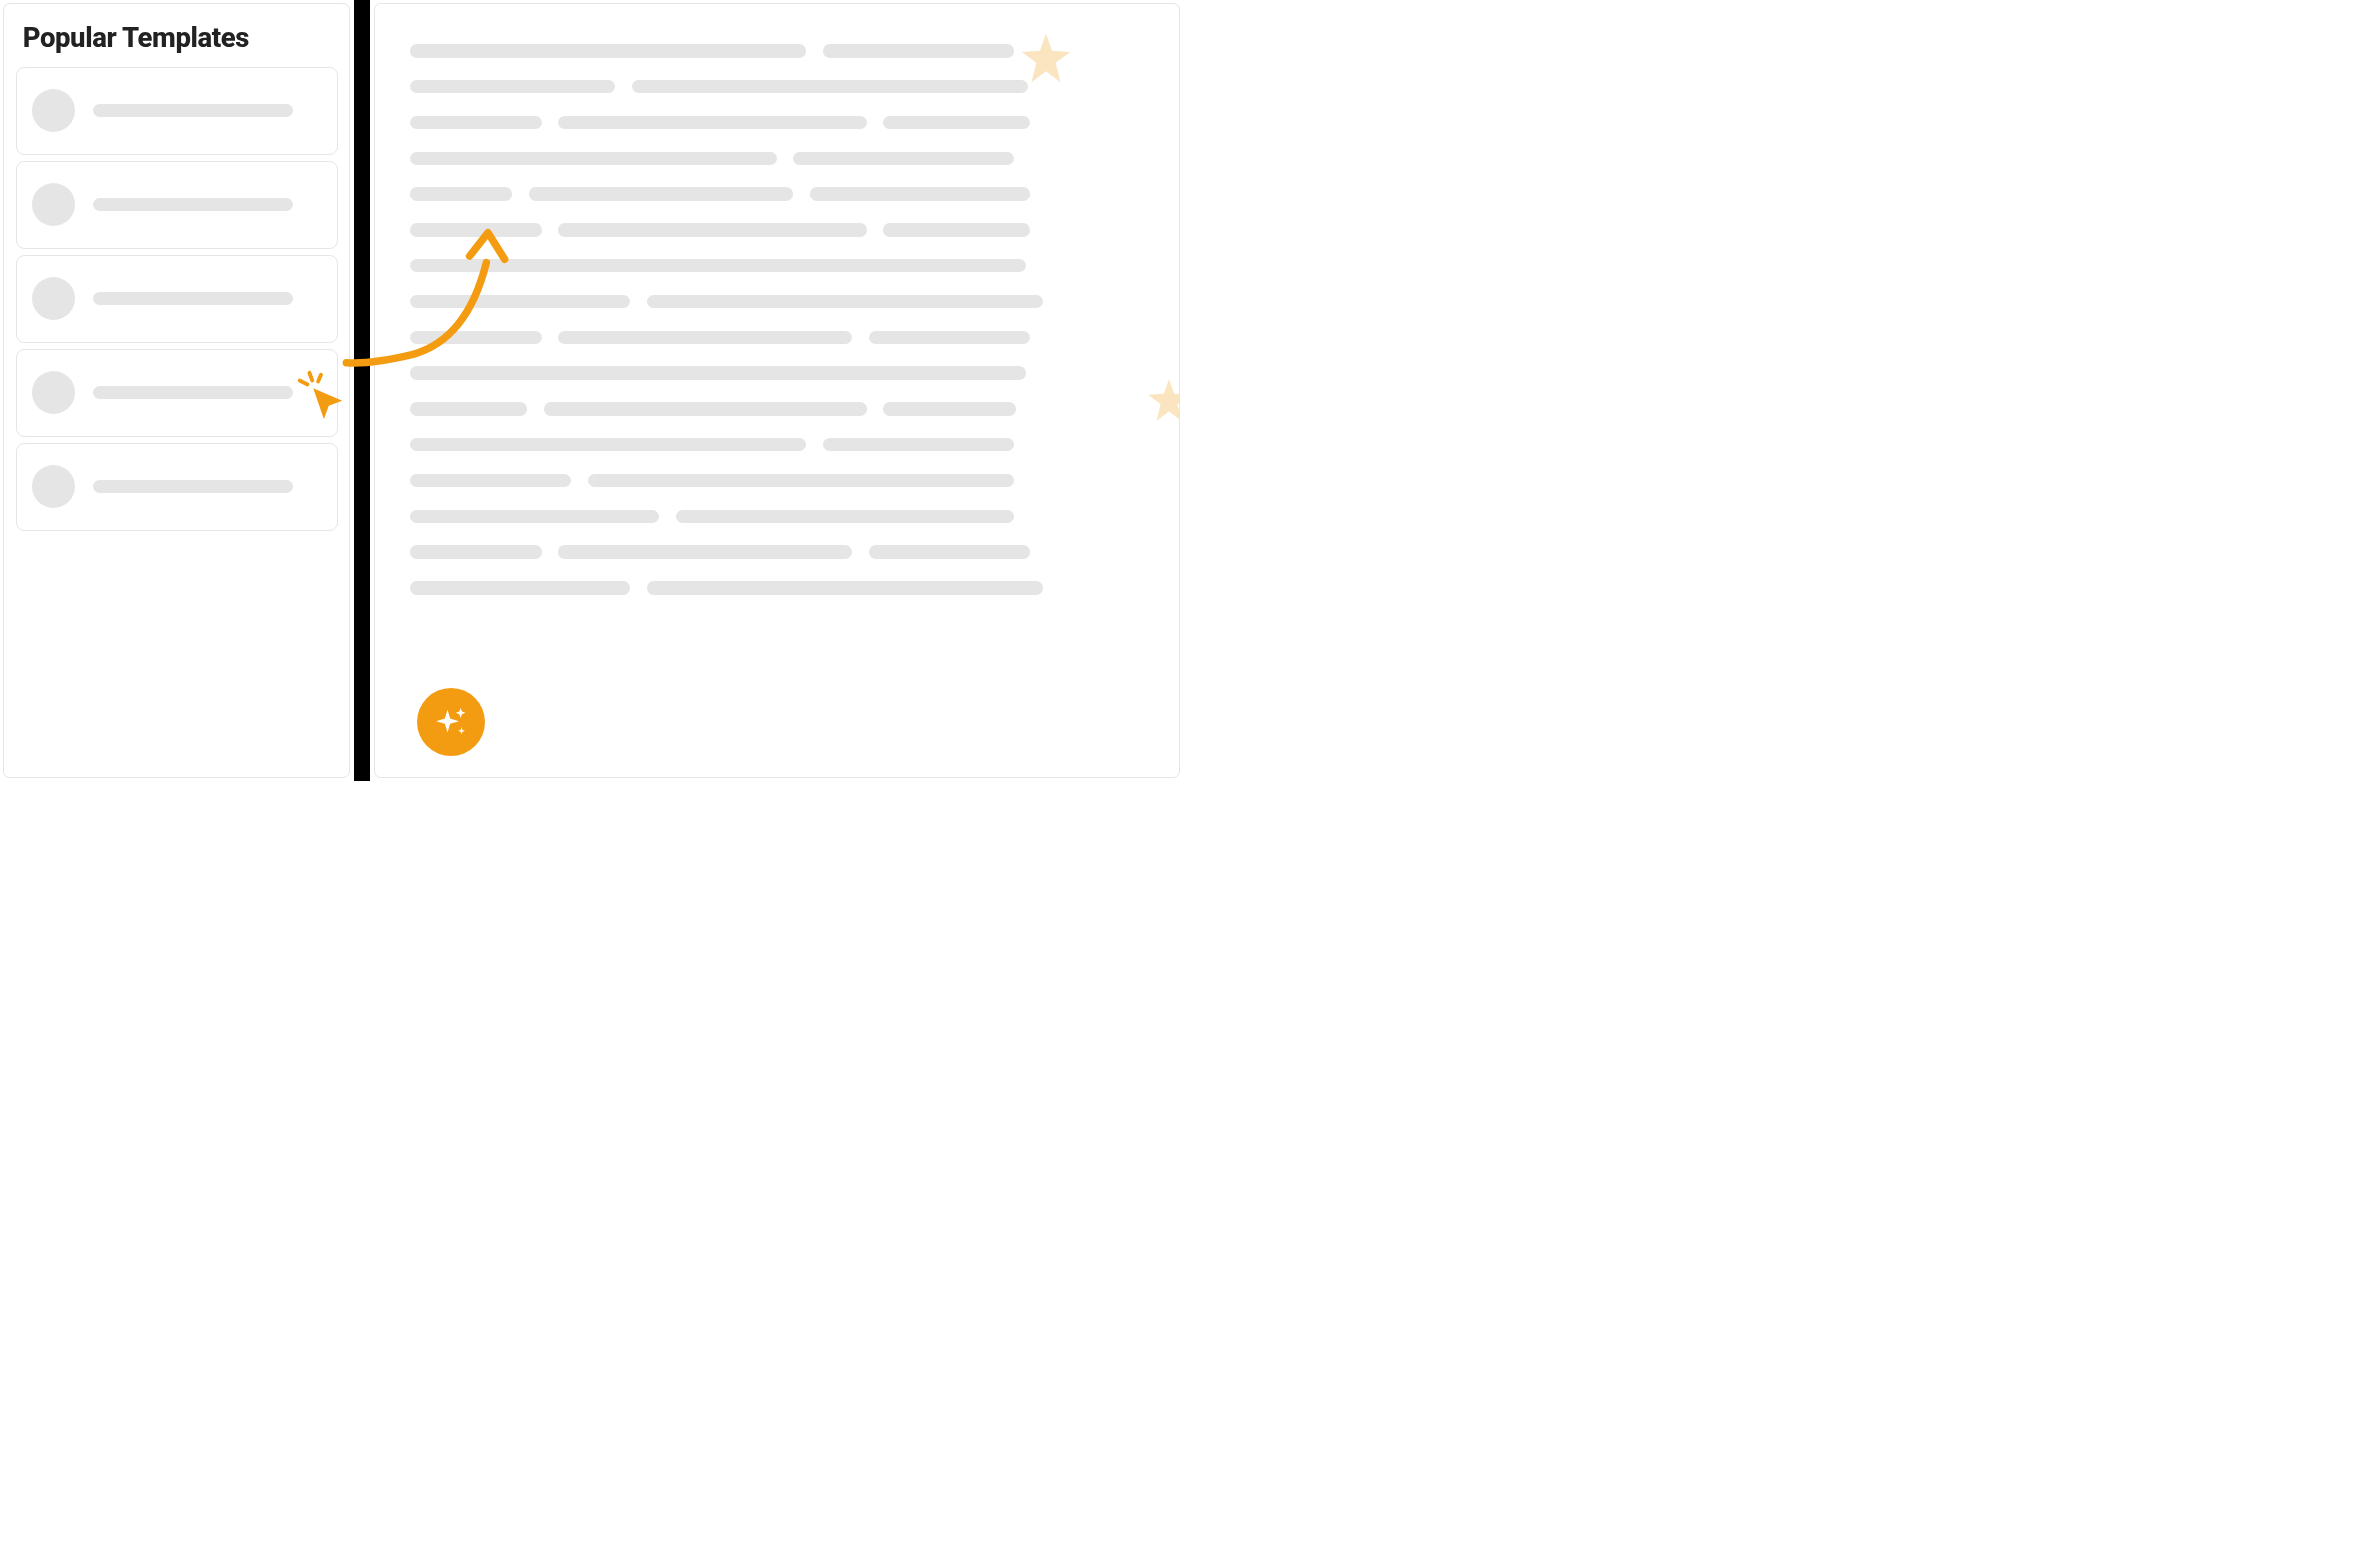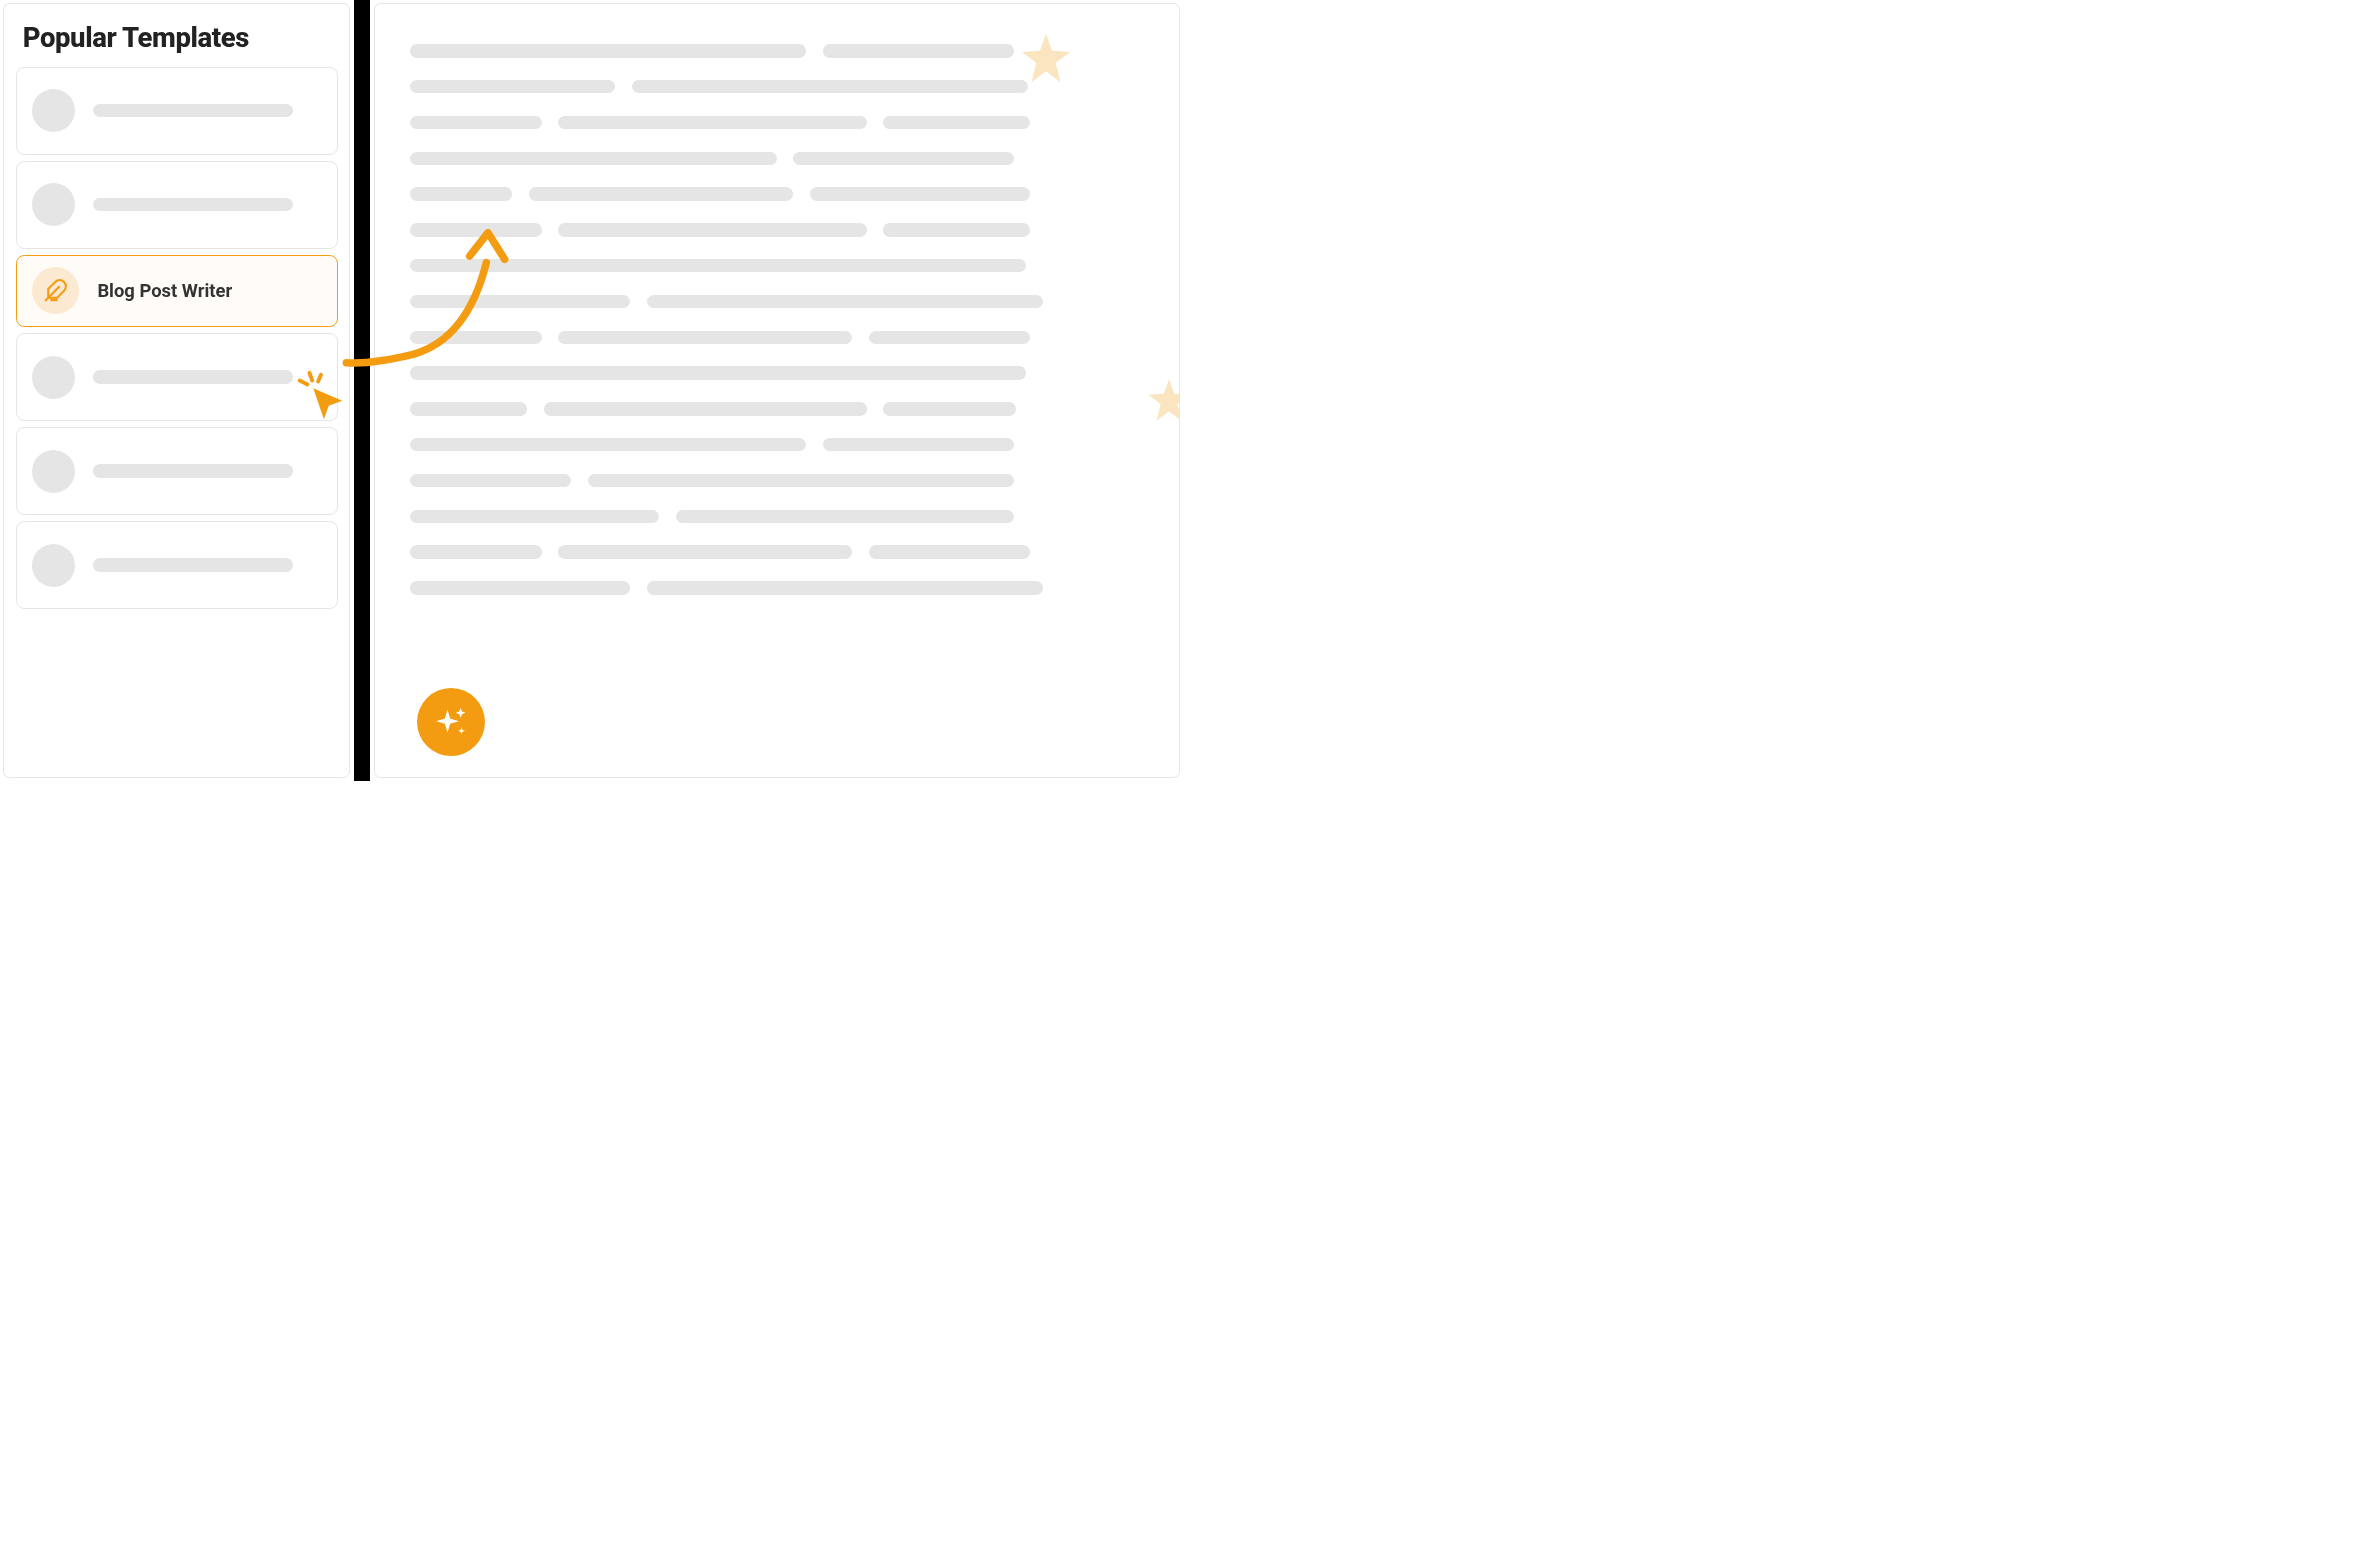--- a/index.html
+++ b/index.html
@@ -171,30 +171,20 @@
     <div class="template-item">
       <div class="template-icon-placeholder"></div>
       <div class="template-label-placeholder"></div>
     </div>
 
     <div class="template-item">
       <div class="template-icon-placeholder"></div>
       <div class="template-label-placeholder"></div>
     </div>
 
-    <div class="template-item selected">
-      <div class="template-icon-selected">
-        <svg width="25" height="25" viewBox="0 0 24 24" fill="none" stroke="#f39c12" stroke-width="2">
-          <path d="M20.24 12.24a6 6 0 0 0-8.49-8.49L5 10.5V19h8.5z"></path>
-          <line x1="16" y1="8" x2="2" y2="22"></line>
-          <line x1="7" y1="21" x2="14" y2="21" stroke-width="2.5"></line>
-        </svg>
-      </div>
-      <div class="template-label-text">Blog Post Writer</div>
-    </div>
 
     <div class="template-item">
       <div class="template-icon-placeholder"></div>
       <div class="template-label-placeholder"></div>
     </div>
 
     <div class="template-item">
       <div class="template-icon-placeholder"></div>
       <div class="template-label-placeholder"></div>
     </div>

